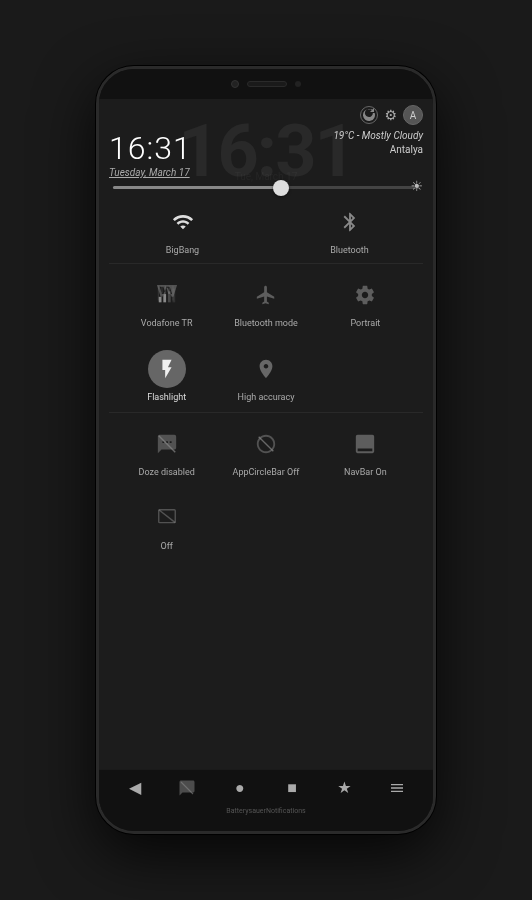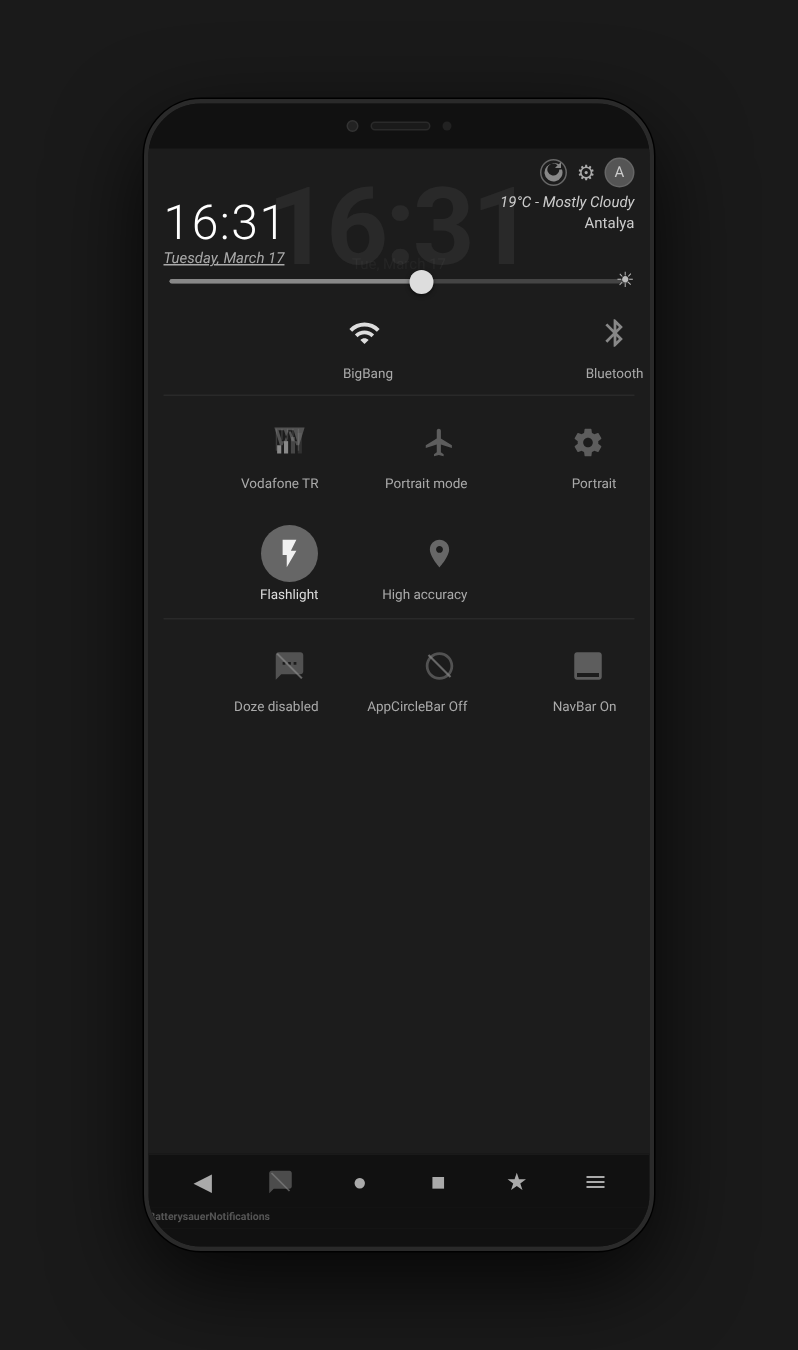--- a/index.html
+++ b/index.html
@@ -209,21 +209,21 @@
       grid-template-columns: repeat(3, 1fr);
       gap: 0;
       padding: 4px 18px;
       position: relative;
       z-index: 1;
     }
 
     .quick-item {
       display: flex;
       flex-direction: column;
-      align-items: flex-end;
+      align-items: center;
       justify-content: center;
       padding: 8px 4px 6px;
       gap: 4px;
     }
 
     .quick-icon-wrap {
       width: 38px;
       height: 38px;
       border-radius: 50%;
       display: flex;
@@ -281,25 +281,24 @@
 
     .divider-row {
       height: 1px;
       background: rgba(255,255,255,0.06);
       margin: 0 10px;
     }
 
     
     .bottom-labels {
       display: flex;
-      justify-content: flex-start;
+      justify-content: center;
       padding: 2px 0 4px;
       background: #111;
       flex-shrink: 0;
-      font-weight: bold;
     }
     .bottom-label-text {
       font-size: 7px;
       color: #555;
       text-align: center;
     }
 
     .phone-bottom-bar {
       height: 12px;
       background: #111;
@@ -406,21 +405,21 @@
         </div>
         <span class="quick-label">Vodafone TR</span>
       </div>
 
       <div class="quick-item">
         <div class="quick-icon-wrap quick-icon-inactive">
           <svg class="icon-svg" viewBox="0 0 24 24" fill="#888">
             <path d="M21 16v-2l-8-5V3.5c0-.83-.67-1.5-1.5-1.5S10 2.67 10 3.5V9l-8 5v2l8-2.5V19l-2 1.5V22l3.5-1 3.5 1v-1.5L13 19v-5.5l8 2.5z" opacity="0.6"></path>
           </svg>
         </div>
-        <span class="quick-label">Portrait mode</span>
+        <span class="quick-label">Bluetooth mode</span>
       </div>
 
       <div class="quick-item">
         <div class="quick-icon-wrap quick-icon-inactive">
           <svg class="icon-svg" viewBox="0 0 24 24" fill="#888">
             <path d="M19.43 12.98c.04-.32.07-.64.07-.98s-.03-.66-.07-.98l2.11-1.65c.19-.15.24-.42.12-.64l-2-3.46c-.12-.22-.39-.3-.61-.22l-2.49 1c-.52-.4-1.08-.73-1.69-.98l-.38-2.65C14.46 2.18 14.25 2 14 2h-4c-.25 0-.46.18-.49.42l-.38 2.65c-.61.25-1.17.59-1.69.98l-2.49-1c-.23-.09-.49 0-.61.22l-2 3.46c-.13.22-.07.49.12.64l2.11 1.65c-.04.32-.07.65-.07.98s.03.66.07.98l-2.11 1.65c-.19.15-.24.42-.12.64l2 3.46c.12.22.39.3.61.22l2.49-1c.52.4 1.08.73 1.69.98l.38 2.65c.03.24.24.42.49.42h4c.25 0 .46-.18.49-.42l.38-2.65c.61-.25 1.17-.59 1.69-.98l2.49 1c.23.09.49 0 .61-.22l2-3.46c.12-.22.07-.49-.12-.64l-2.11-1.65zM12 15.5c-1.93 0-3.5-1.57-3.5-3.5s1.57-3.5 3.5-3.5 3.5 1.57 3.5 3.5-1.57 3.5-3.5 3.5z" opacity="0.6"></path>
           </svg>
         </div>
         <span class="quick-label">Portrait</span>
       </div>
@@ -479,20 +478,29 @@
           </svg>
         </div>
         <span class="quick-label">NavBar On</span>
       </div>
     </div>
 
     <div class="quick-grid">
 
 
 
+      <div class="quick-item">
+        <div class="quick-icon-wrap quick-icon-inactive">
+          <svg class="icon-svg" viewBox="0 0 24 24" fill="#888">
+            <rect x="3" y="3" width="18" height="14" rx="1" stroke="#888" stroke-width="1.5" fill="none" opacity="0.5"></rect>
+            <line x1="3" y1="3" x2="21" y2="17" stroke="#888" stroke-width="1.5" opacity="0.5"></line>
+          </svg>
+        </div>
+        <span class="quick-label">Off</span>
+      </div>
     </div>
 
     <div style="flex:1;"></div>
 
     <div class="nav-bar">
       <div class="nav-btn">◀</div>
       <div class="nav-btn" style="font-size:14px;color:#888;">
         <svg width="18" height="18" viewBox="0 0 24 24" fill="#888">
           <path d="M20 2H4c-1.1 0-2 .9-2 2v18l4-4h14c1.1 0 2-.9 2-2V4c0-1.1-.9-2-2-2z" opacity="0.5"></path>
           <line x1="4" y1="4" x2="20" y2="20" stroke="#888" stroke-width="1.5" opacity="0.6"></line>

